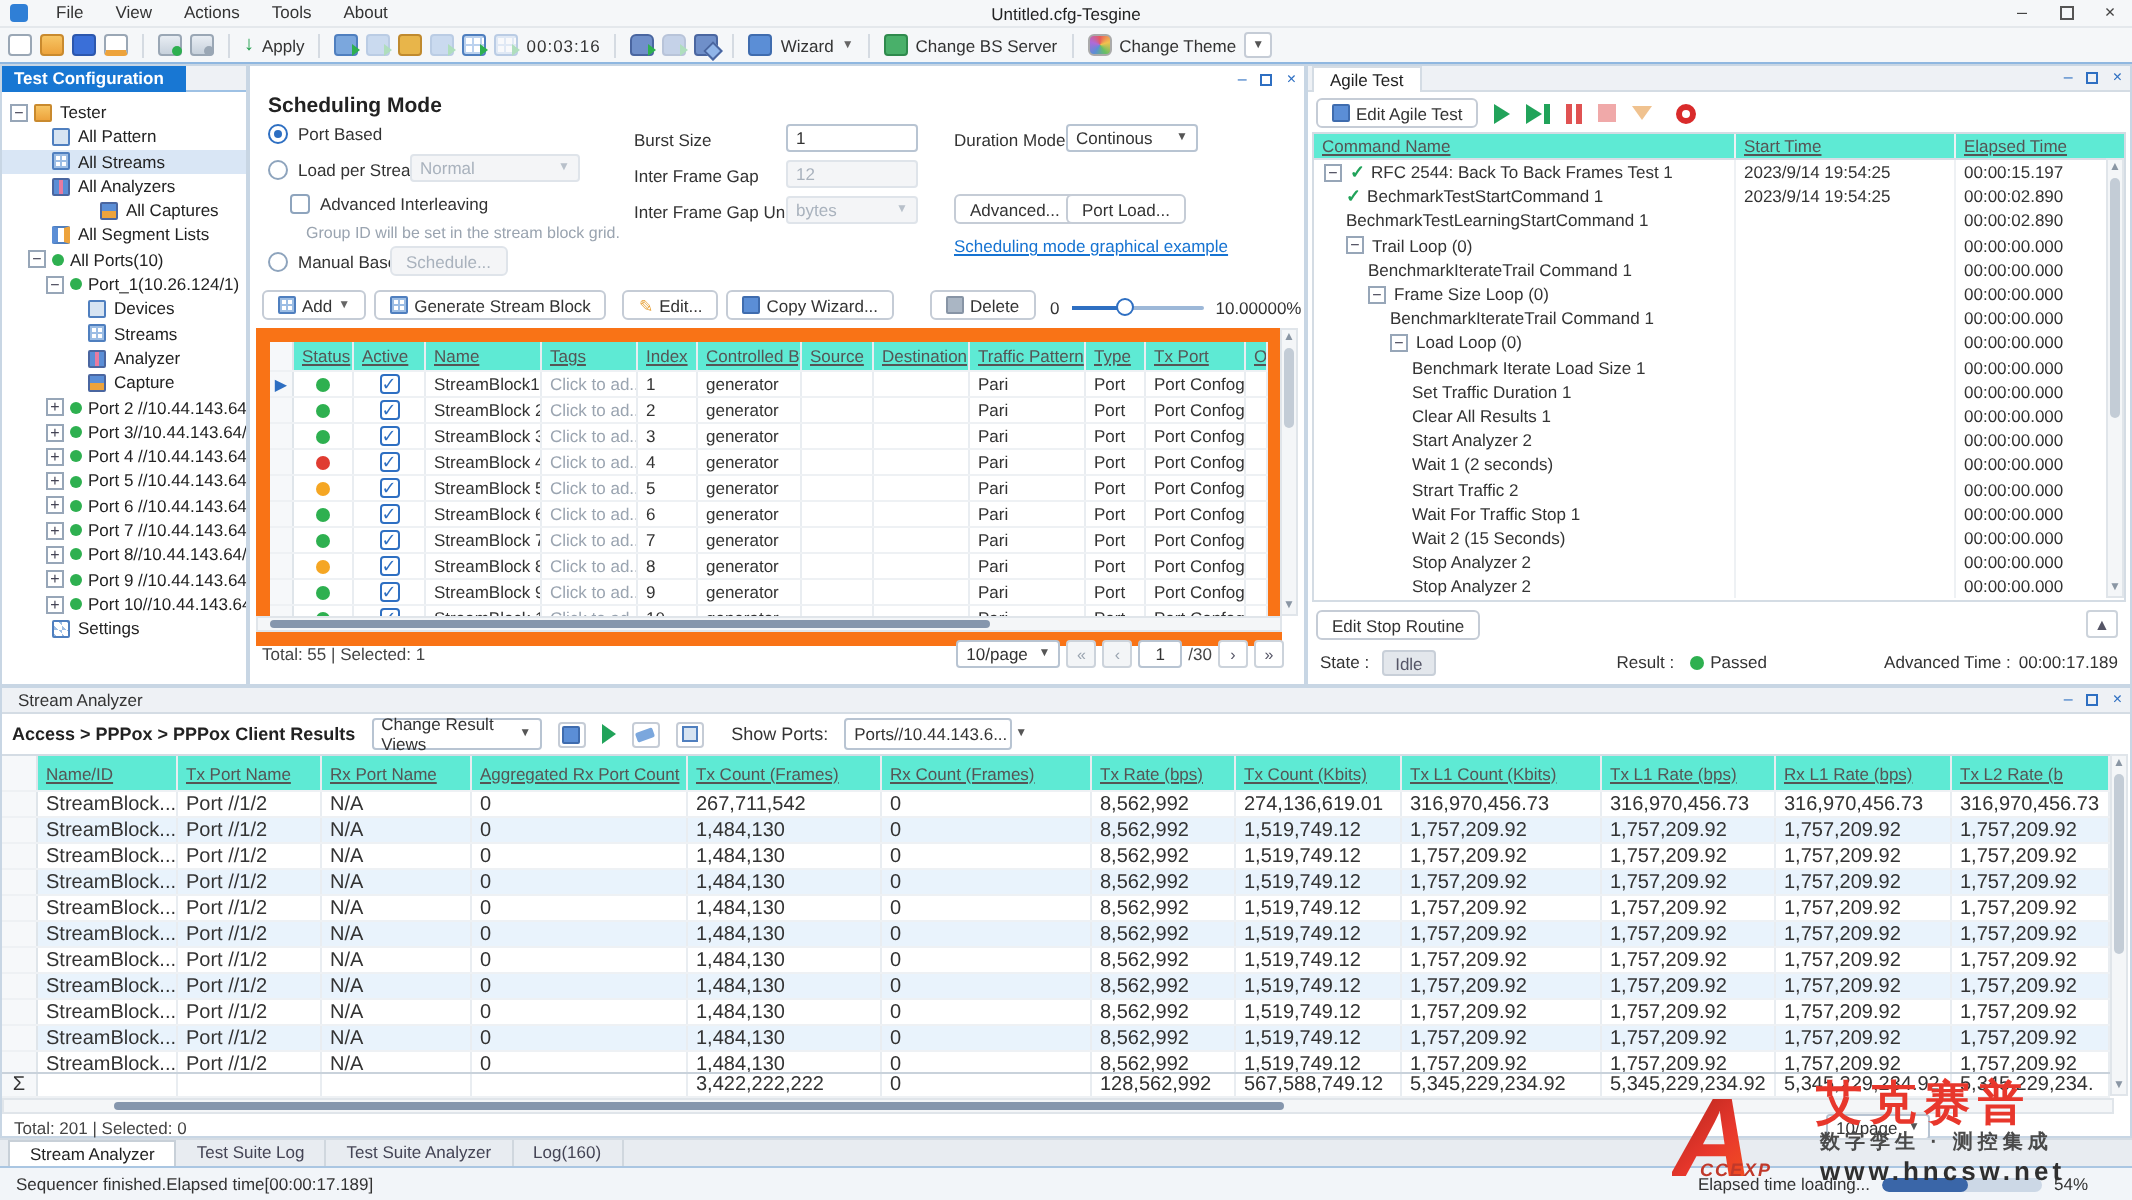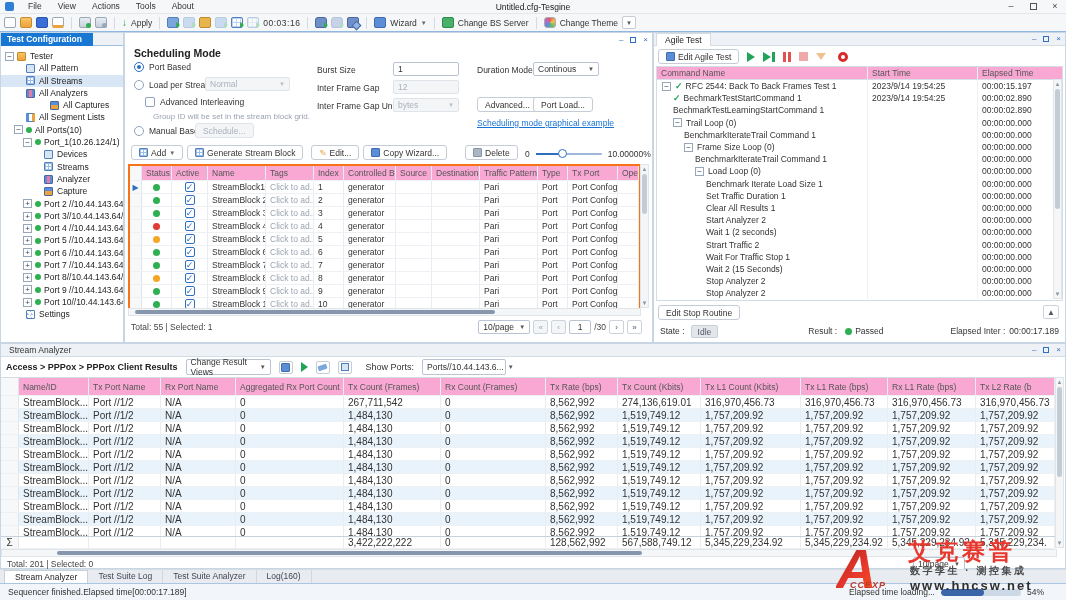--- a/index.html
+++ b/index.html
@@ -83,24 +83,24 @@
 .inp{border:1px solid #b8c4d2;border-radius:2px;height:14px;font-size:8.5px;padding:0 4px;background:#fff;color:#333;display:flex;align-items:center;}
 .inp.dis{background:#f4f5f7;color:#a9b2bd;border-color:#dfe4ea;}
 .sel{justify-content:space-between;gap:4px;}
 .sel .dd-caret{font-size:6px;color:#555;}
 .sel.dis .dd-caret{color:#b8c0ca;}
 .link{color:#1673d2;text-decoration:underline;font-size:8.5px;}
 .flabel{color:#333;font-size:8.5px;}
 .note{color:#9aa4b0;font-size:8px;}
 .bicon{width:9px;height:9px;border-radius:1px;flex:none;}
 
-.gridhead{background:#f9a8d4;border-bottom:1px solid #d8dee6;color:#555;}
+.gridhead{background:#5eead4;border-bottom:1px solid #d8dee6;color:#555;text-decoration:underline;}
 .c{padding:0 4px;border-right:1px solid #e9edf1;overflow:hidden;white-space:nowrap;display:flex;align-items:center;}
 .sgrid{display:grid;grid-template-columns:12px 30px 36px 58px 48px 30px 52px 36px 48px 58px 30px 50px 1fr;height:13px;font-size:8.5px;border-bottom:1px solid #eef1f4;}
-#stream-table{position:absolute;left:3px;top:131px;width:513px;border:2px solid #f97316;background:#fff;}
+#stream-table{position:absolute;left:3px;top:131px;width:513px;border:7px solid #f97316;background:#fff;}
 #stream-head{height:15px;font-size:8.5px;}
 #stream-head .c{color:#555;}
 .row-gutter{justify-content:center;background:#f6f8fa;border-right:1px solid #dfe5ea;padding:0;}
 .selarrow{color:#2e6fc2;font-size:8px;}
 .agrow{display:flex;height:12.2px;font-size:8.5px;align-items:center;}
 .agrow .cell{overflow:hidden;white-space:nowrap;padding:0 4px;height:100%;display:flex;align-items:center;border-right:1px solid #eef1f4;}
 .agrow .cmd{flex:1;}
 .agrow .start{width:110px;flex:none;}
 .agrow .elaps{width:84px;flex:none;border-right:none;}
 .agile-exp{width:9px;height:9px;border:1px solid #97a6b8;background:#fff;font-size:8px;line-height:7px;text-align:center;color:#445;margin-right:4px;flex:none;}
@@ -827,21 +827,21 @@
       <span class="varrow" style="bottom:1px">▼</span>
   </div>
   <div class="btn abs" style="left:4px;top:272px">Edit Stop Routine</div>
   <div class="pbtn en abs" style="right:6px;top:272px;width:16px">▲</div>
   <div class="frow" style="left:6px;top:291px;right:6px;height:14px">
     <span>State :</span>
     <span class="state-chip" style="margin-left:6px">Idle</span>
     <span style="margin-left:90px">Result :</span>
     <span class="dot green" style="margin-left:8px;width:7px;height:7px"></span>
     <span>Passed</span>
-    <span style="margin-left:auto">Elapsed Inter :</span>
+    <span style="margin-left:auto">Advanced Time :</span>
     <span style="margin-left:4px">00:00:17.189</span>
   </div>
 </div>
 
 <div id="bottom-panel" class="panel">
   <div id="bp-header">
     <span>Stream Analyzer</span>
   </div>
   <div class="panel-controls" style="top:1px">
     <span class="pc">–</span>

